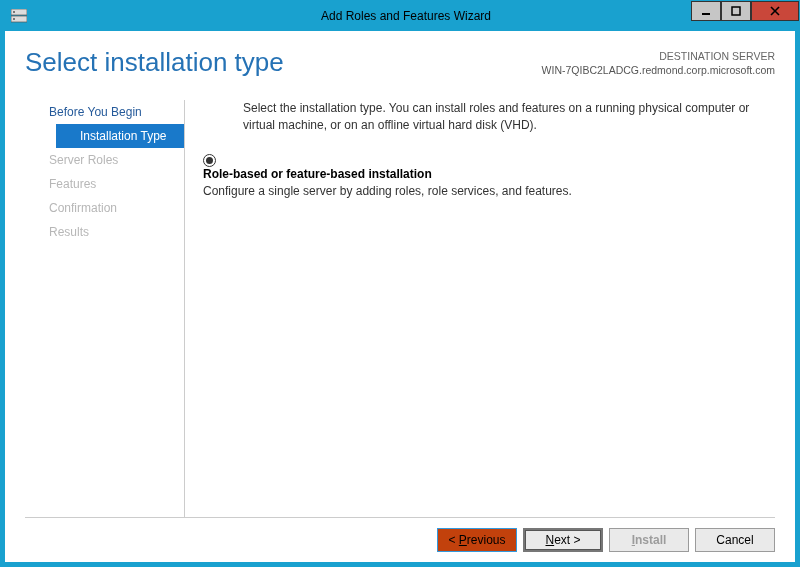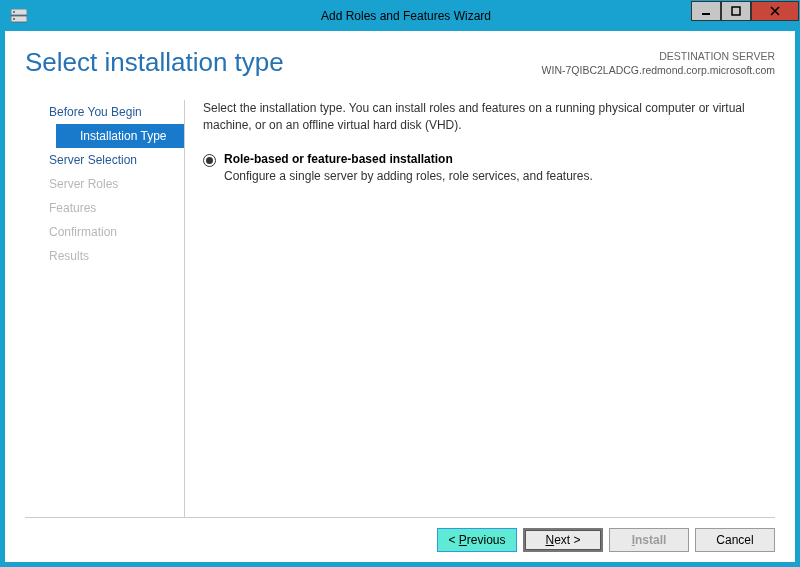--- a/index.html
+++ b/index.html
@@ -118,24 +118,26 @@
   }
   .main {
     flex: 1;
     padding: 0 6px 0 18px;
     font-size: 12px;
     color: #333;
   }
   .intro {
     margin-bottom: 18px;
     line-height: 1.4;
+    margin-left: 40px;
   }
   .option {
     display: flex;
     margin-bottom: 14px;
+    flex-direction: column;
   }
   .radio {
     width: 13px;
     height: 13px;
     border: 1px solid #333;
     border-radius: 50%;
     margin-top: 2px;
     margin-right: 8px;
     flex-shrink: 0;
     background: #fff;
@@ -172,21 +174,21 @@
   .btn {
     min-width: 80px;
     height: 24px;
     font-size: 12px;
     font-family: inherit;
     background: #eaeaea;
     border: 1px solid #9b9b9b;
     cursor: pointer;
     padding: 0 10px;
   }
-  .btn.prev { border: 1px solid #3399dd; background: #5eead4; margin-left: 28px; }
+  .btn.prev { border: 1px solid #3399dd; background: #c2410c; margin-left: 28px; }
   .btn.next { border: 2px solid #777; box-shadow: 0 0 0 1px #555 inset; }
   .btn.disabled { color: #9c9c9c; cursor: default; font-weight: bold; }
   .underline-letter { text-decoration: underline; }
 </style>
 </head>
 <body>
 
 <div class="window">
 
   <div class="titlebar">
@@ -226,21 +228,20 @@
       <div class="dest-block">
         <div class="dest-label">DESTINATION SERVER</div>
         <div>WIN-7QIBC2LADCG.redmond.corp.microsoft.com</div>
       </div>
     </div>
 
     <div class="body-row">
       <div class="sidebar">
         <div class="nav-item">Before You Begin</div>
         <div class="nav-item active">Installation Type</div>
-        <div class="nav-item">Server Selection</div>
         <div class="nav-item disabled">Server Roles</div>
         <div class="nav-item disabled">Features</div>
         <div class="nav-item disabled">Confirmation</div>
         <div class="nav-item disabled">Results</div>
       </div>
 
       <div class="main">
         <div class="intro">Select the installation type. You can install roles and features on a running physical computer or virtual machine, or on an offline virtual hard disk (VHD).</div>
 
         <div class="option">

